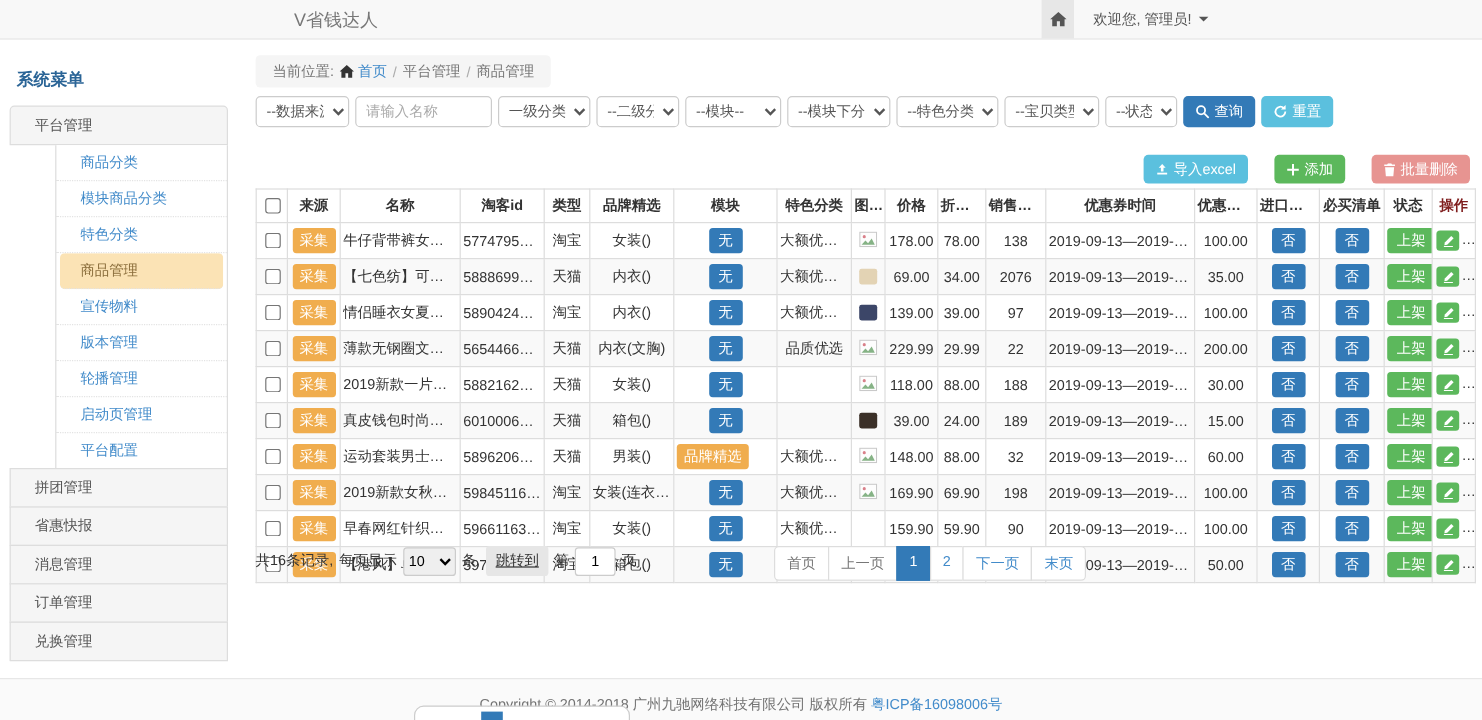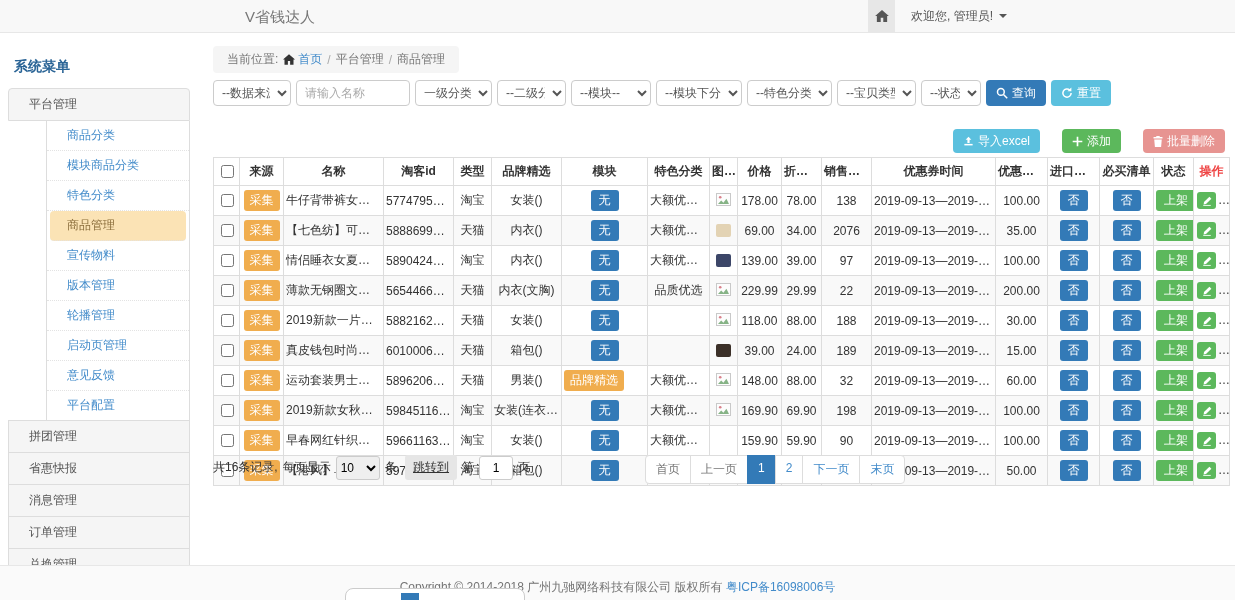--- a/index.html
+++ b/index.html
@@ -46,21 +46,21 @@
   .actions { position:absolute; left:213px; top:129px; width:1012px; display:flex; justify-content:flex-end; gap:22px; }
   .btn-import { background:#5bc0de; height:24px; }
   .btn-add { background:#5cb85c; height:24px; }
   .btn-batch { background:#d9534f; opacity:.62; height:24px; }
   
   .table-wrap { position:absolute; left:213px; top:157px; width:1012px; }
   table { border-collapse:collapse; table-layout:fixed; width:1012px; }
   th, td { border:1px solid #ddd; padding:4px 2px; text-align:center; font-size:12px;
     overflow:hidden; white-space:nowrap; text-overflow:ellipsis; height:26px; }
   th { font-weight:bold; color:#333; background:#fff; }
-  th.op-head { color:#ef4444;margin-left:17px; }
+  th.op-head { color:#7f1d1d;margin-left:17px; }
   tbody tr:nth-child(even) { background:#f9f9f9; }
   .badge { display:inline-block; padding:2px 6px; border-radius:3px; color:#fff; font-size:12px; }
   .badge-orange { background:#f0ad4e; }
   .badge-blue { background:#337ab7; padding:2px 8px; }
   .btn-mini { display:inline-block; padding:2px 8px; border-radius:3px; color:#fff; font-size:12px; cursor:pointer; }
   .blue { background:#337ab7; } .green { background:#5cb85c; }
   .op-btn { display:inline-flex; align-items:center; justify-content:center; width:19px; height:17px;
     border-radius:3px; margin:0 1px; cursor:pointer; vertical-align:middle; }
   .op-edit { background:#5cb85c; } .op-del { background:#d9534f; }
   .thumb { width:15px; height:13px; margin:0 auto; border-radius:2px; }
@@ -109,21 +109,20 @@
       <div class="menu-group">平台管理</div>
       <div class="submenu">
         <div class="submenu-item">商品分类</div>
         <div class="submenu-item">模块商品分类</div>
         <div class="submenu-item">特色分类</div>
         <div class="submenu-item active">商品管理</div>
         <div class="submenu-item">宣传物料</div>
         <div class="submenu-item">版本管理</div>
         <div class="submenu-item">轮播管理</div>
         <div class="submenu-item">启动页管理</div>
-        <div class="submenu-item">意见反馈</div>
         <div class="submenu-item">平台配置</div>
       </div>
       <div class="menu-group">拼团管理</div>
       <div class="menu-group">省惠快报</div>
       <div class="menu-group">消息管理</div>
       <div class="menu-group">订单管理</div>
       <div class="menu-group">兑换管理</div>
     </div>
 </div>
 

